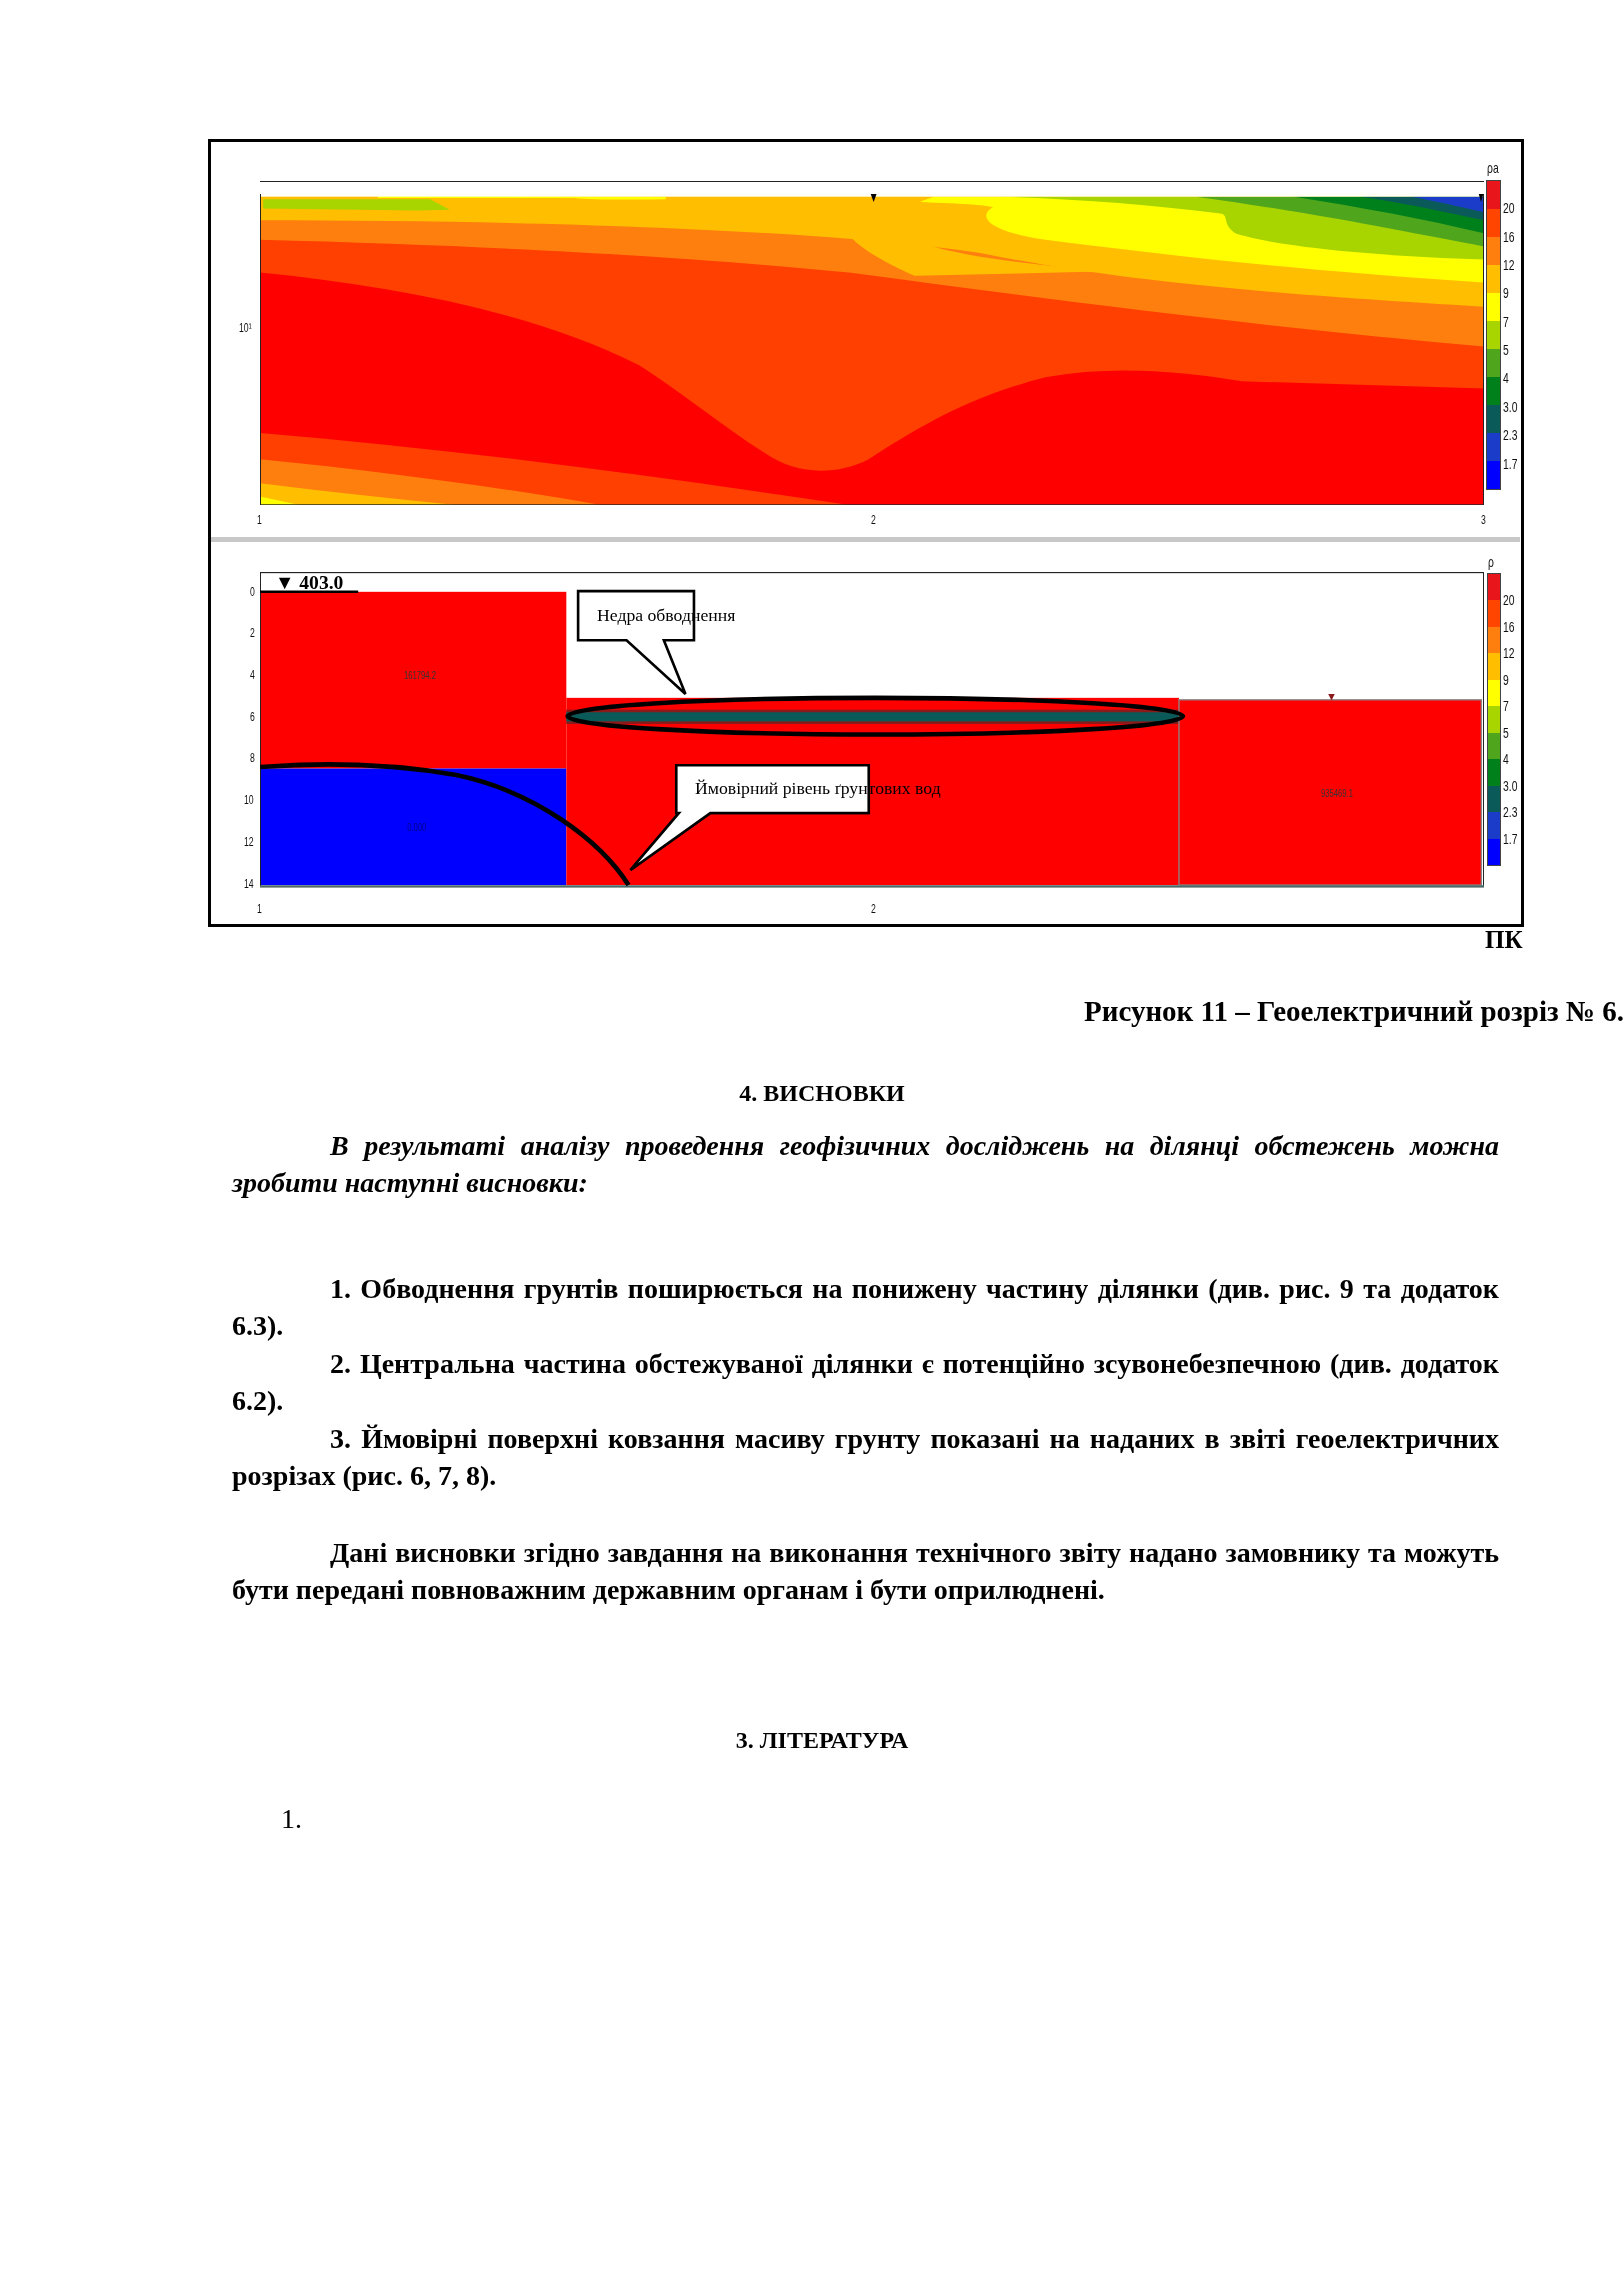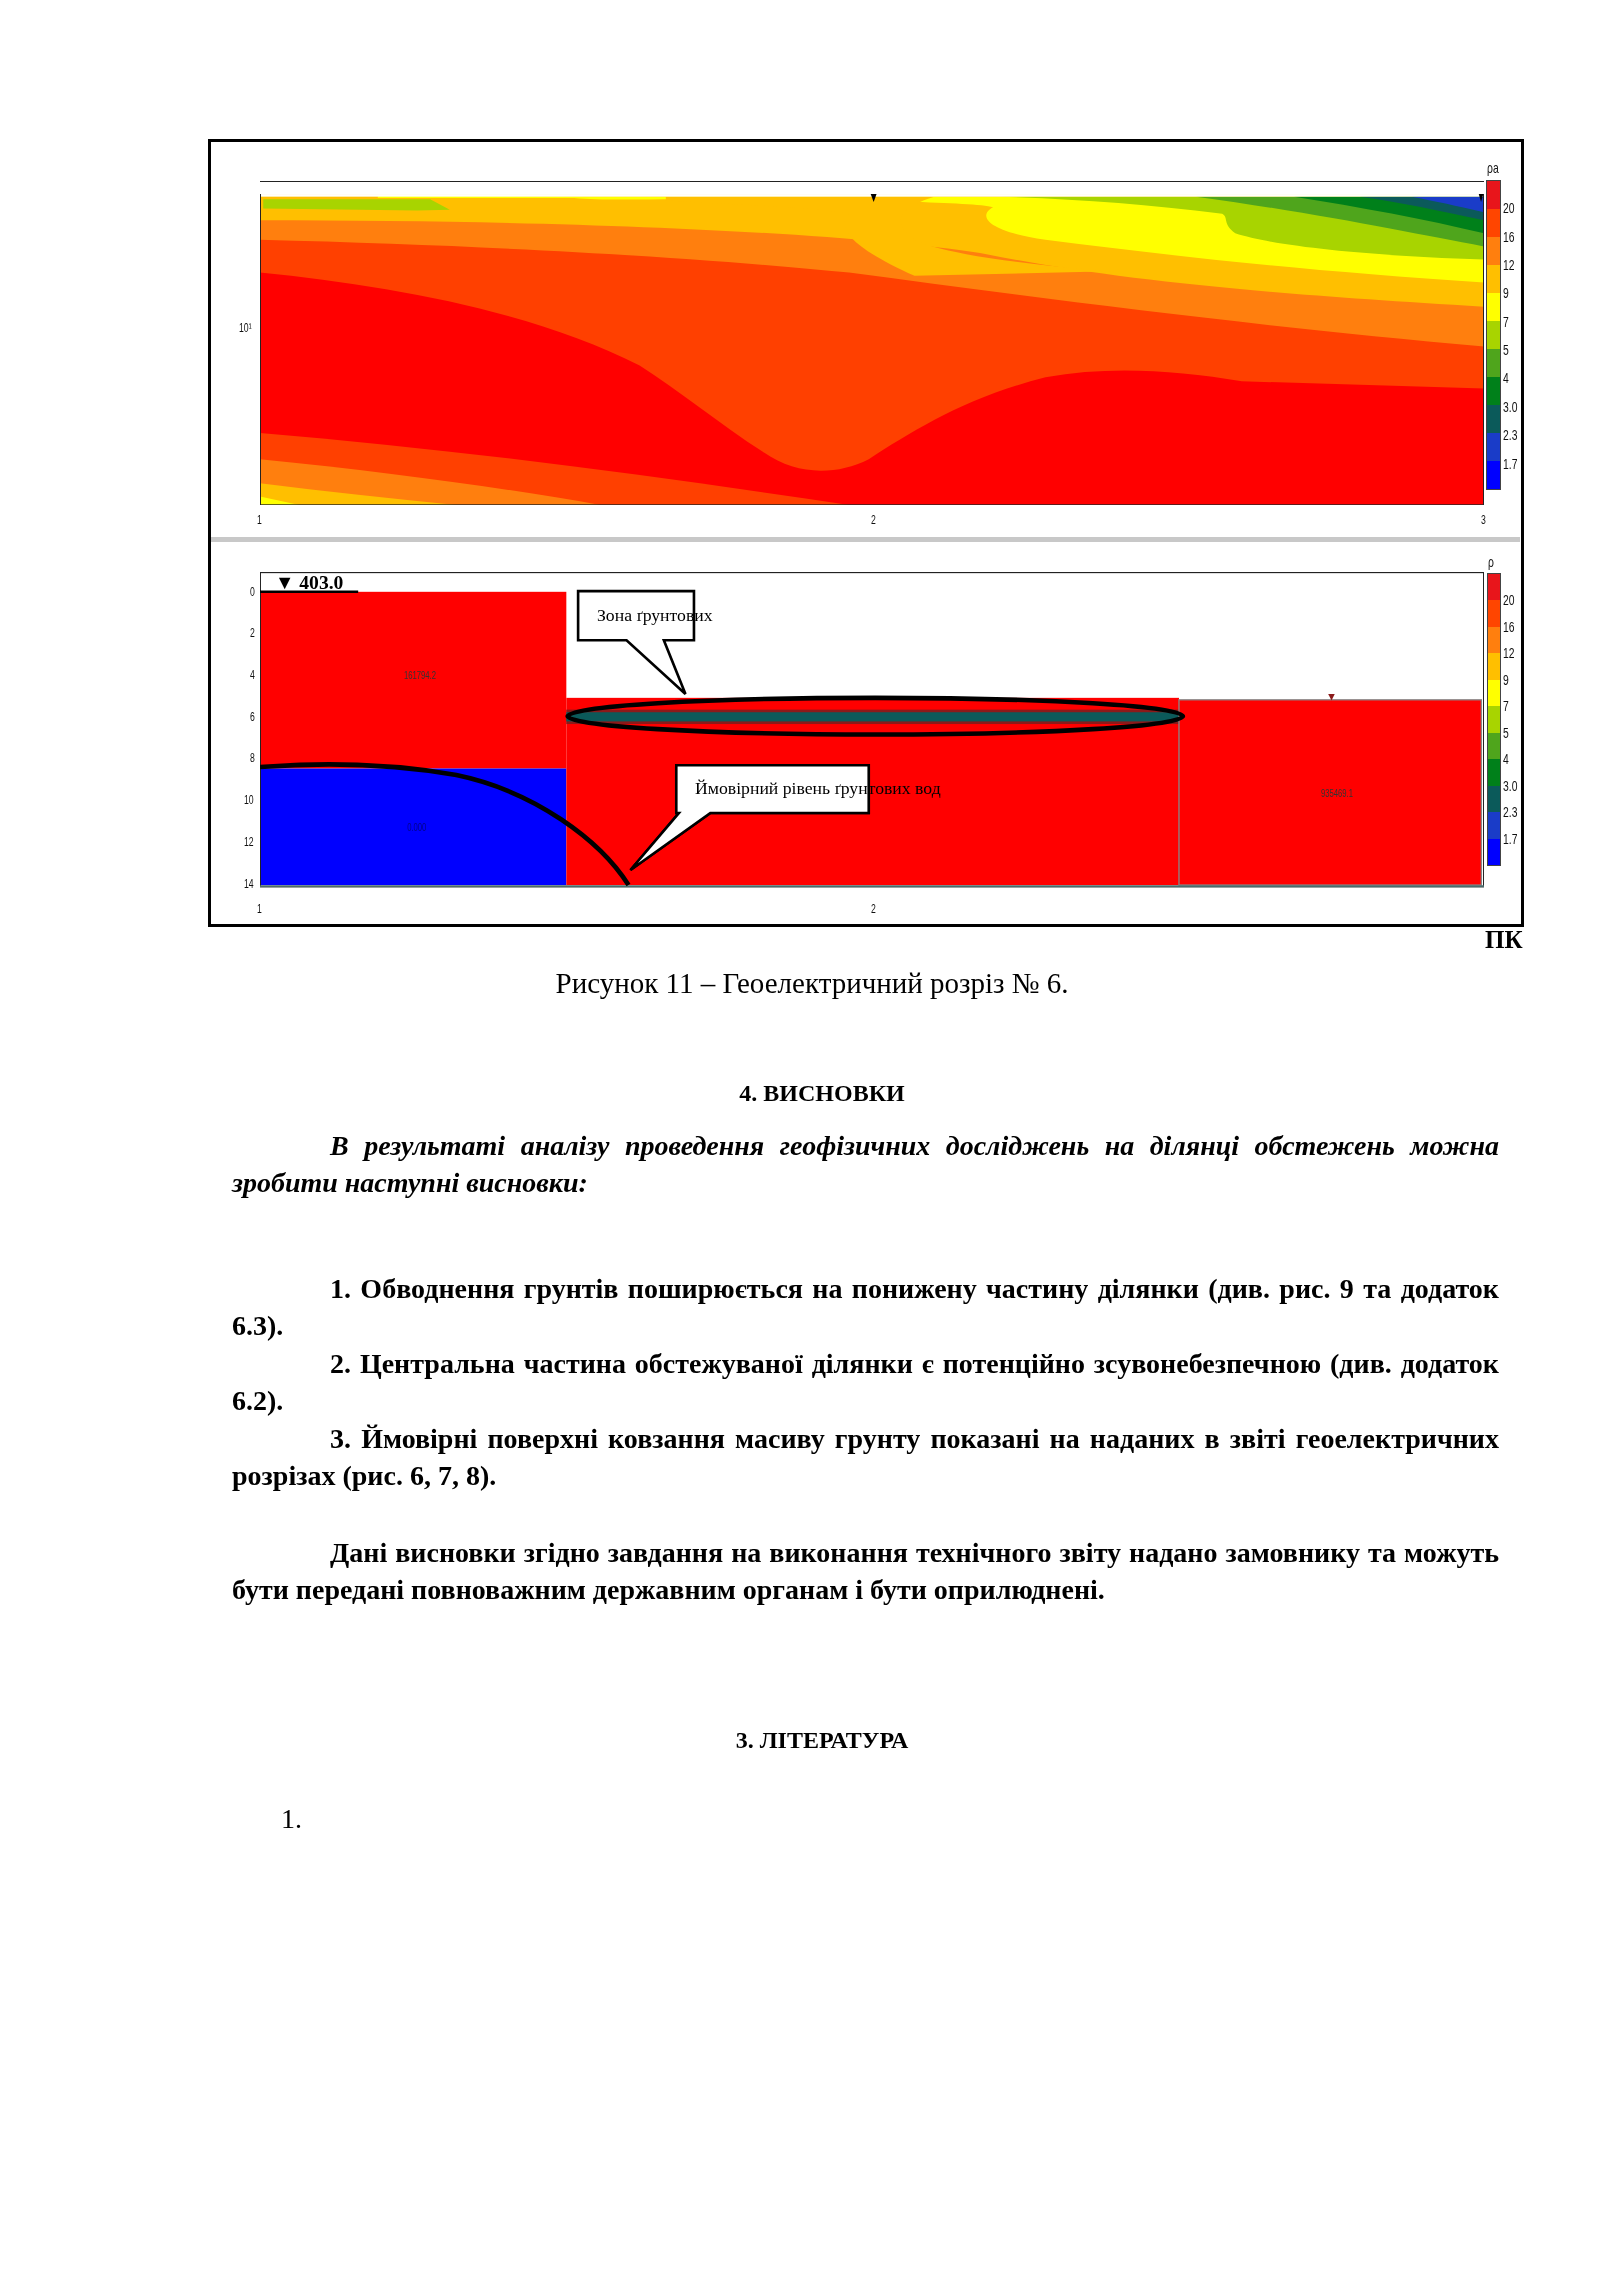--- a/index.html
+++ b/index.html
@@ -7,21 +7,21 @@
          font-family:"Liberation Serif", "DejaVu Serif", serif; color:#000; }
   .abs { position:absolute; }
   .figure-frame { left:208px; top:139px; width:1316px; height:788px;
                   border:3.3px solid #000; box-sizing:border-box; background:#fff; }
   .panel-sep { left:211px; width:1309px; top:537px; height:5.2px; background:#c8c8c8; }
   .axis-lbl { font-family:"Liberation Sans","DejaVu Sans",sans-serif; font-size:12.4px;
               color:#111; transform:scaleX(0.7); transform-origin:left center; white-space:nowrap; }
   .cb-lbl { font-family:"Liberation Sans","DejaVu Sans",sans-serif; font-size:14.4px;
             color:#111; transform:scaleX(0.72); transform-origin:left center; white-space:nowrap; }
   .callout-text { font-family:"Liberation Serif","DejaVu Serif",serif; font-size:17.7px; white-space:nowrap; }
-  .caption { font-weight:normal; font-size:29px; text-align:center; left:0; width:1624px; }
+  .caption { font-weight:bold; font-size:29px; text-align:right; left:0; width:1624px;margin-top:28px; }
   .heading { font-weight:bold; font-size:24px; text-align:center; left:12px; width:1620px; }
   .para { left:232px; width:1267px; font-weight:bold; font-size:28px; line-height:37px;
           text-align:justify; text-align-last:left; }
   .para .ind { display:inline-block; width:98px; }
   .block-val { font-family:"Liberation Sans","DejaVu Sans",sans-serif; font-size:11px;
                color:#333; transform:scaleX(0.7); white-space:nowrap; }
 </style>
 </head>
 <body>
 
@@ -126,21 +126,21 @@
     <path d="M-5,298 C100,290 200,292 300,310 C420,335 520,410 563,478" fill="none" stroke="#000" stroke-width="7"></path>
 
     <path d="M486,29 L663,29 L663,104 L617,104 L650,186 L560,104 L486,104 Z" fill="#fff" stroke="#000" stroke-width="4"></path>
 
     <path d="M636,295 L930,295 L930,368 L640,368 L566,455 L688,368 L636,368 Z" fill="#fff" stroke="#000" stroke-width="4"></path>
     <path d="M636,295 L930,295 L930,368 L688,368 L566,455 L640,368 L636,368 Z" fill="#fff" stroke="#000" stroke-width="4"></path>
   </svg>
   <div class="abs block-val" style="left:137px;top:97px;">161794.2</div>
   <div class="abs block-val" style="left:143px;top:249px;color:#00008b;">0.000</div>
   <div class="abs block-val" style="left:1054px;top:215px;">935469.1</div>
-  <div class="abs callout-text" style="left:337px;top:33px;">Зона ґрунтових</div>
+  <div class="abs callout-text" style="left:337px;top:33px;">Недра обводнення</div>
   <div class="abs callout-text" style="left:435px;top:206px;">Ймовірний рівень ґрунтових вод</div>
 </div>
 
 <div class="abs" style="left:275px;top:572px;font-weight:bold;font-size:19.6px;font-family:'Liberation Serif','DejaVu Serif',serif;">▼ 403.0</div>
 
 <div class="abs axis-lbl" style="left:250px;top:585px;">0</div>
 <div class="abs axis-lbl" style="left:250px;top:626px;">2</div>
 <div class="abs axis-lbl" style="left:250px;top:668px;">4</div>
 <div class="abs axis-lbl" style="left:250px;top:710px;">6</div>
 <div class="abs axis-lbl" style="left:250px;top:751px;">8</div>

